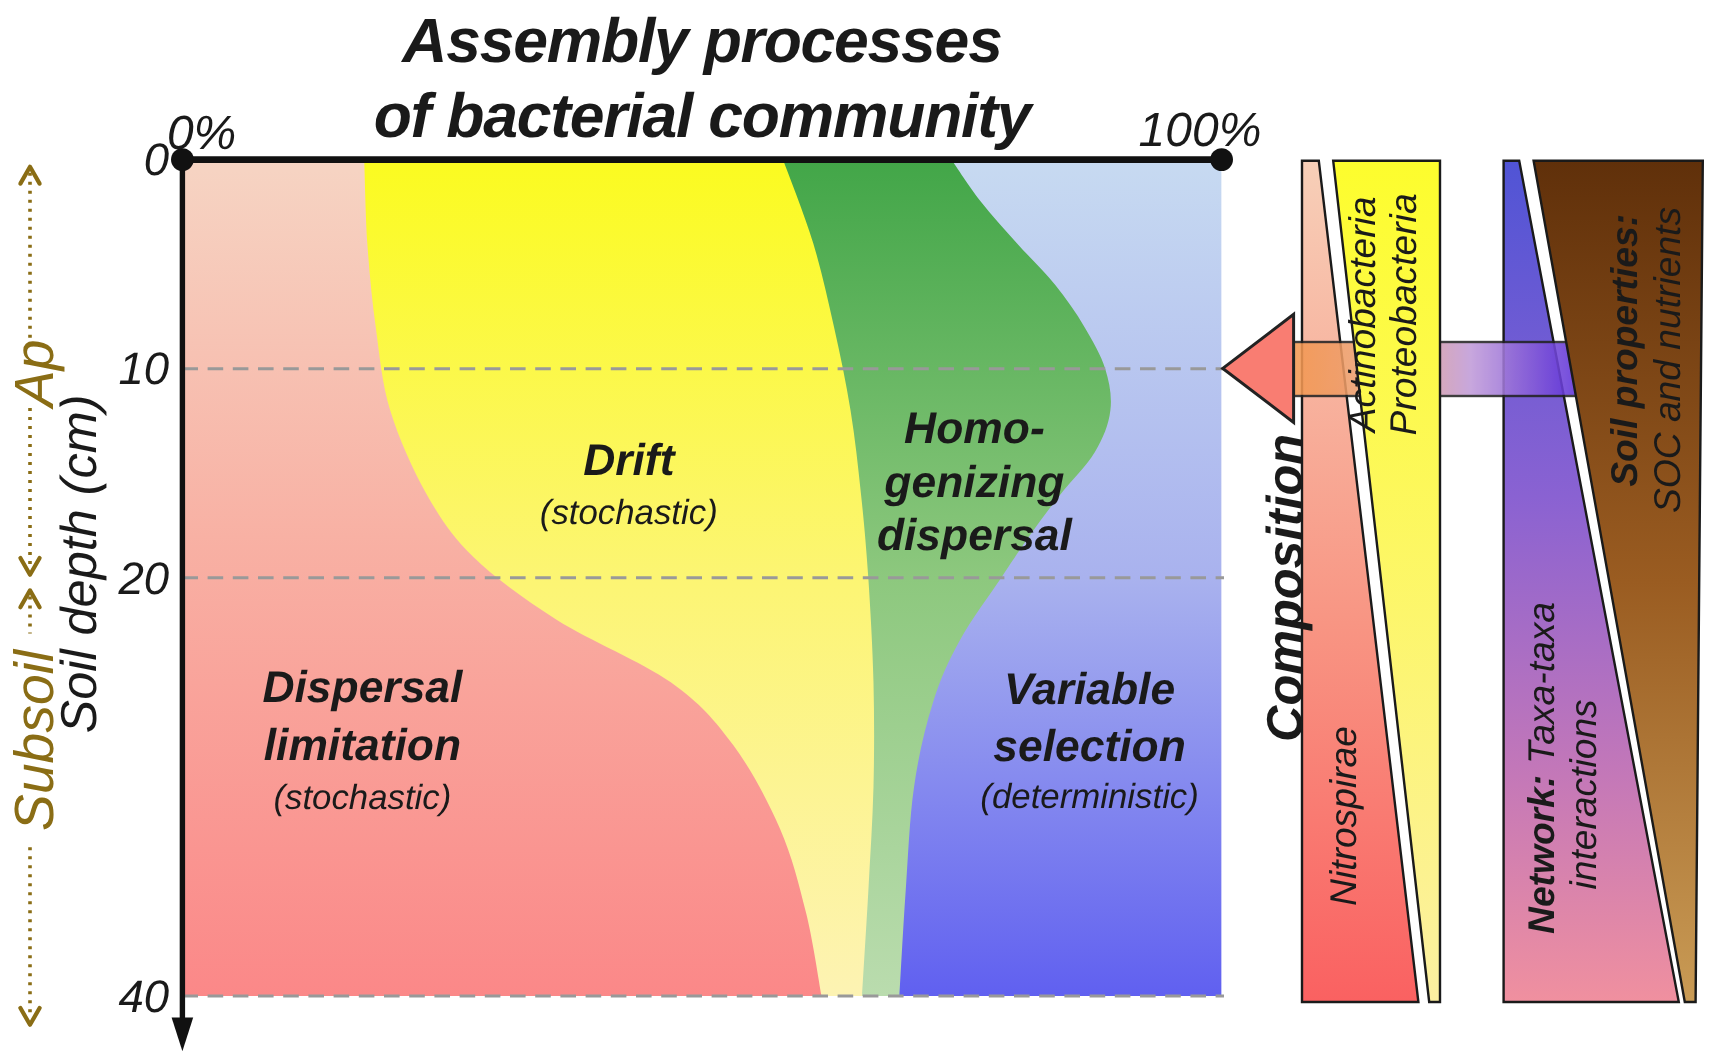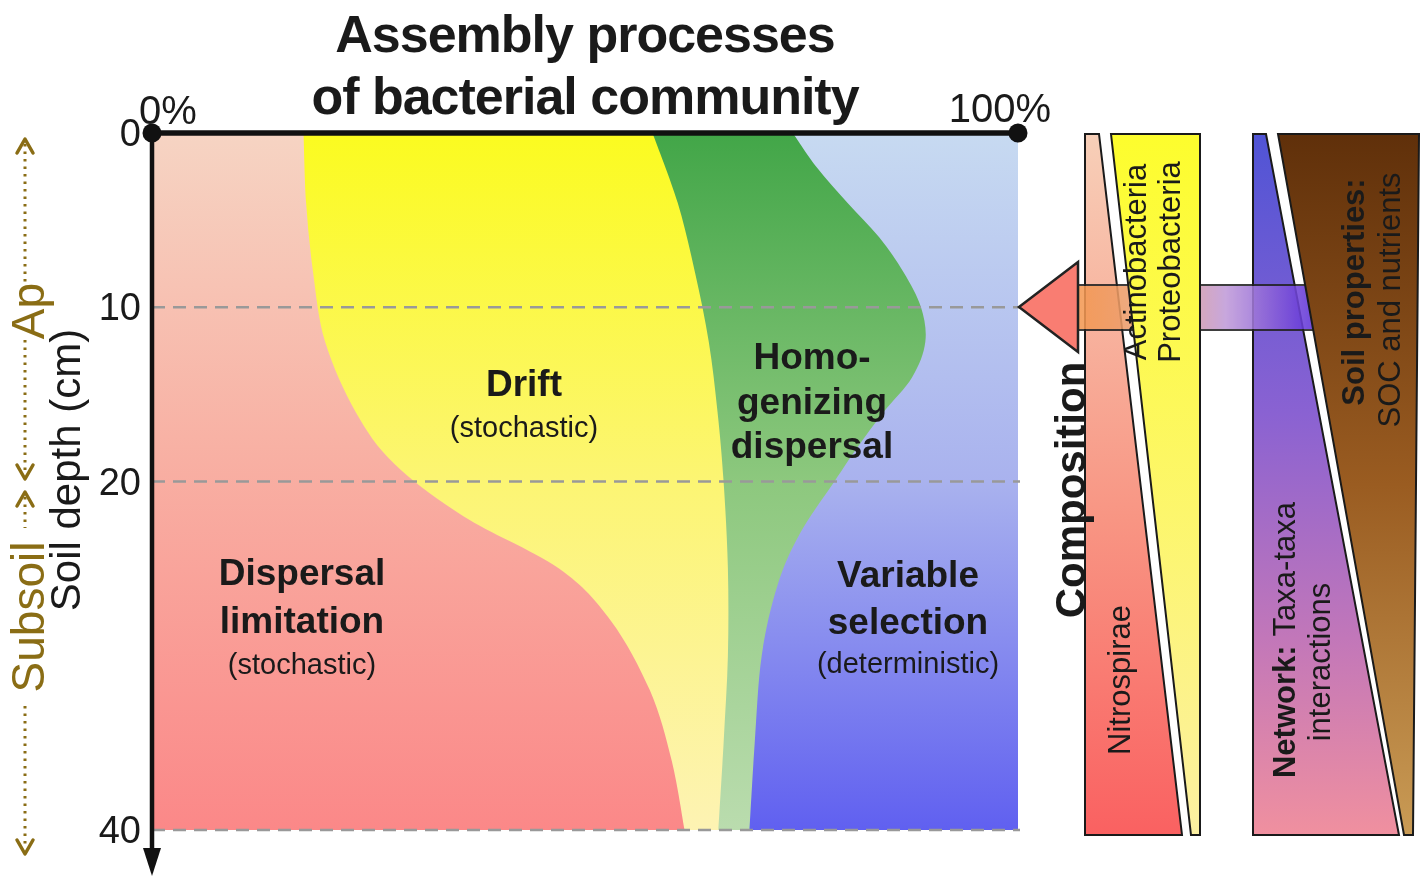--- a/index.html
+++ b/index.html
@@ -1,17 +1,17 @@
 <!DOCTYPE html>
 <html><head>
 <meta charset="utf-8">
 <style>
   html,body{margin:0;padding:0;background:#ffffff;}
   .fig-wrap{position:relative;width:1425px;height:886px;background:#ffffff;
-            font-family:"Liberation Sans", sans-serif;overflow:hidden;}
+            font-family:"Liberation Sans", sans-serif;overflow:hidden;font-style:italic;}
   svg text{fill:#1a1a1a;font-family:"Liberation Sans", sans-serif;}
   .t-title{font-size:52px;font-weight:700;letter-spacing:-1px;}
   .t-ax{font-size:40px;}
   .t-tick{font-size:38px;}
   .t-ylab{font-size:42px;}
   .t-hz{font-size:46px;fill:#8a6d15;}
   .rl{font-size:37px;font-weight:700;}
   .rn{font-size:29px;}
   .wt{font-size:31px;}
   .wt-b{font-weight:700;}

